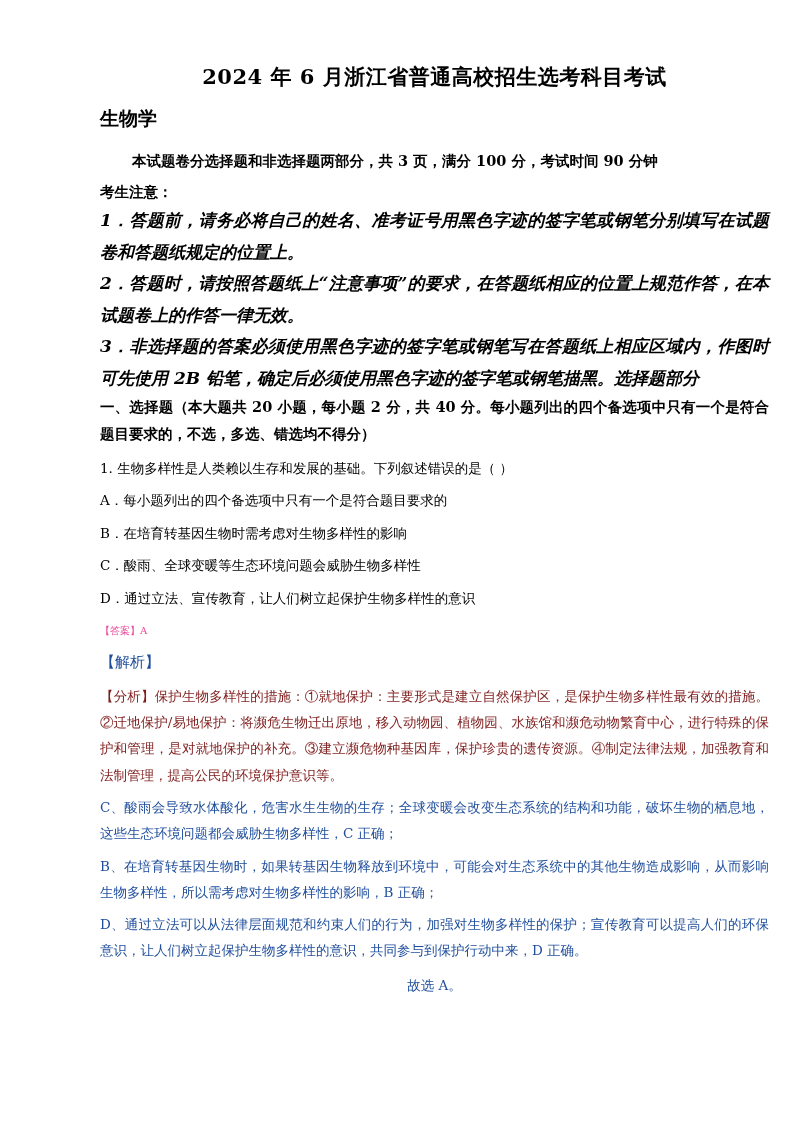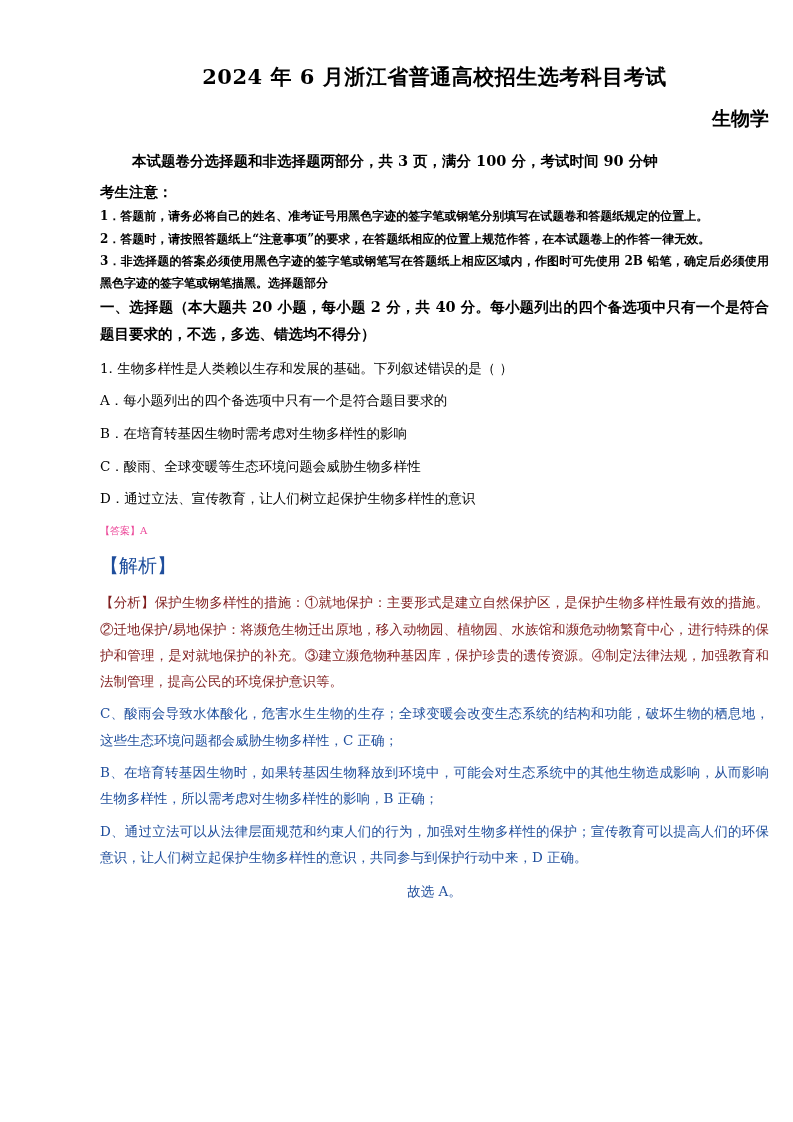--- a/index.html
+++ b/index.html
@@ -25,21 +25,21 @@
   .doc-title {
     text-align: center;
     font-family: "DejaVu Serif", "Liberation Serif", serif;
     font-weight: bold;
     font-size: 21px;
     letter-spacing: 0.5px;
     margin: 0 0 14px 0;
     line-height: 1.4;
   }
   .doc-subtitle {
-    text-align: right;
+    text-align: left;
     font-family: "DejaVu Serif", "Liberation Serif", serif;
     font-weight: bold;
     font-size: 19px;
     margin: 0 0 16px 0;
     line-height: 1.4;
   }
   .lead {
     font-family: "DejaVu Serif", "Liberation Serif", serif;
     font-weight: bold;
     font-size: 14.5px;
@@ -50,24 +50,25 @@
   .notice-head {
     font-family: "DejaVu Serif", "Liberation Serif", serif;
     font-weight: bold;
     font-size: 14.5px;
     line-height: 1.8;
     margin: 0;
   }
   .notice-item {
     font-family: "DejaVu Serif", "Liberation Serif", serif;
     font-weight: bold;
-    font-size: 12px;
+    font-size: 17px;
     line-height: 1.85;
     margin: 0;
     text-align: justify;
+    font-style: italic;
   }
   .section-head {
     font-family: "DejaVu Serif", "Liberation Serif", serif;
     font-weight: bold;
     font-size: 14.5px;
     line-height: 1.85;
     margin: 0 0 2px 0;
     text-align: justify;
   }
   .q-stem {
@@ -84,21 +85,21 @@
   }
   .answer-line {
     font-family: "DejaVu Serif", "Liberation Serif", serif;
     font-size: 10px;
     line-height: 1.6;
     margin: 13px 0 0 0;
     color: #ec4899;
   }
   .analysis-label {
     font-family: "DejaVu Serif", "Liberation Serif", serif;
-    font-size: 19px;
+    font-size: 15px;
     line-height: 1.6;
     margin: 11px 0 0 0;
     color: #1f4e9c;
   }
   .exp-block {
     font-family: "DejaVu Serif", "Liberation Serif", serif;
     font-size: 13.5px;
     line-height: 1.95;
     margin: 9px 0 0 0;
     color: #7f1d1d;

